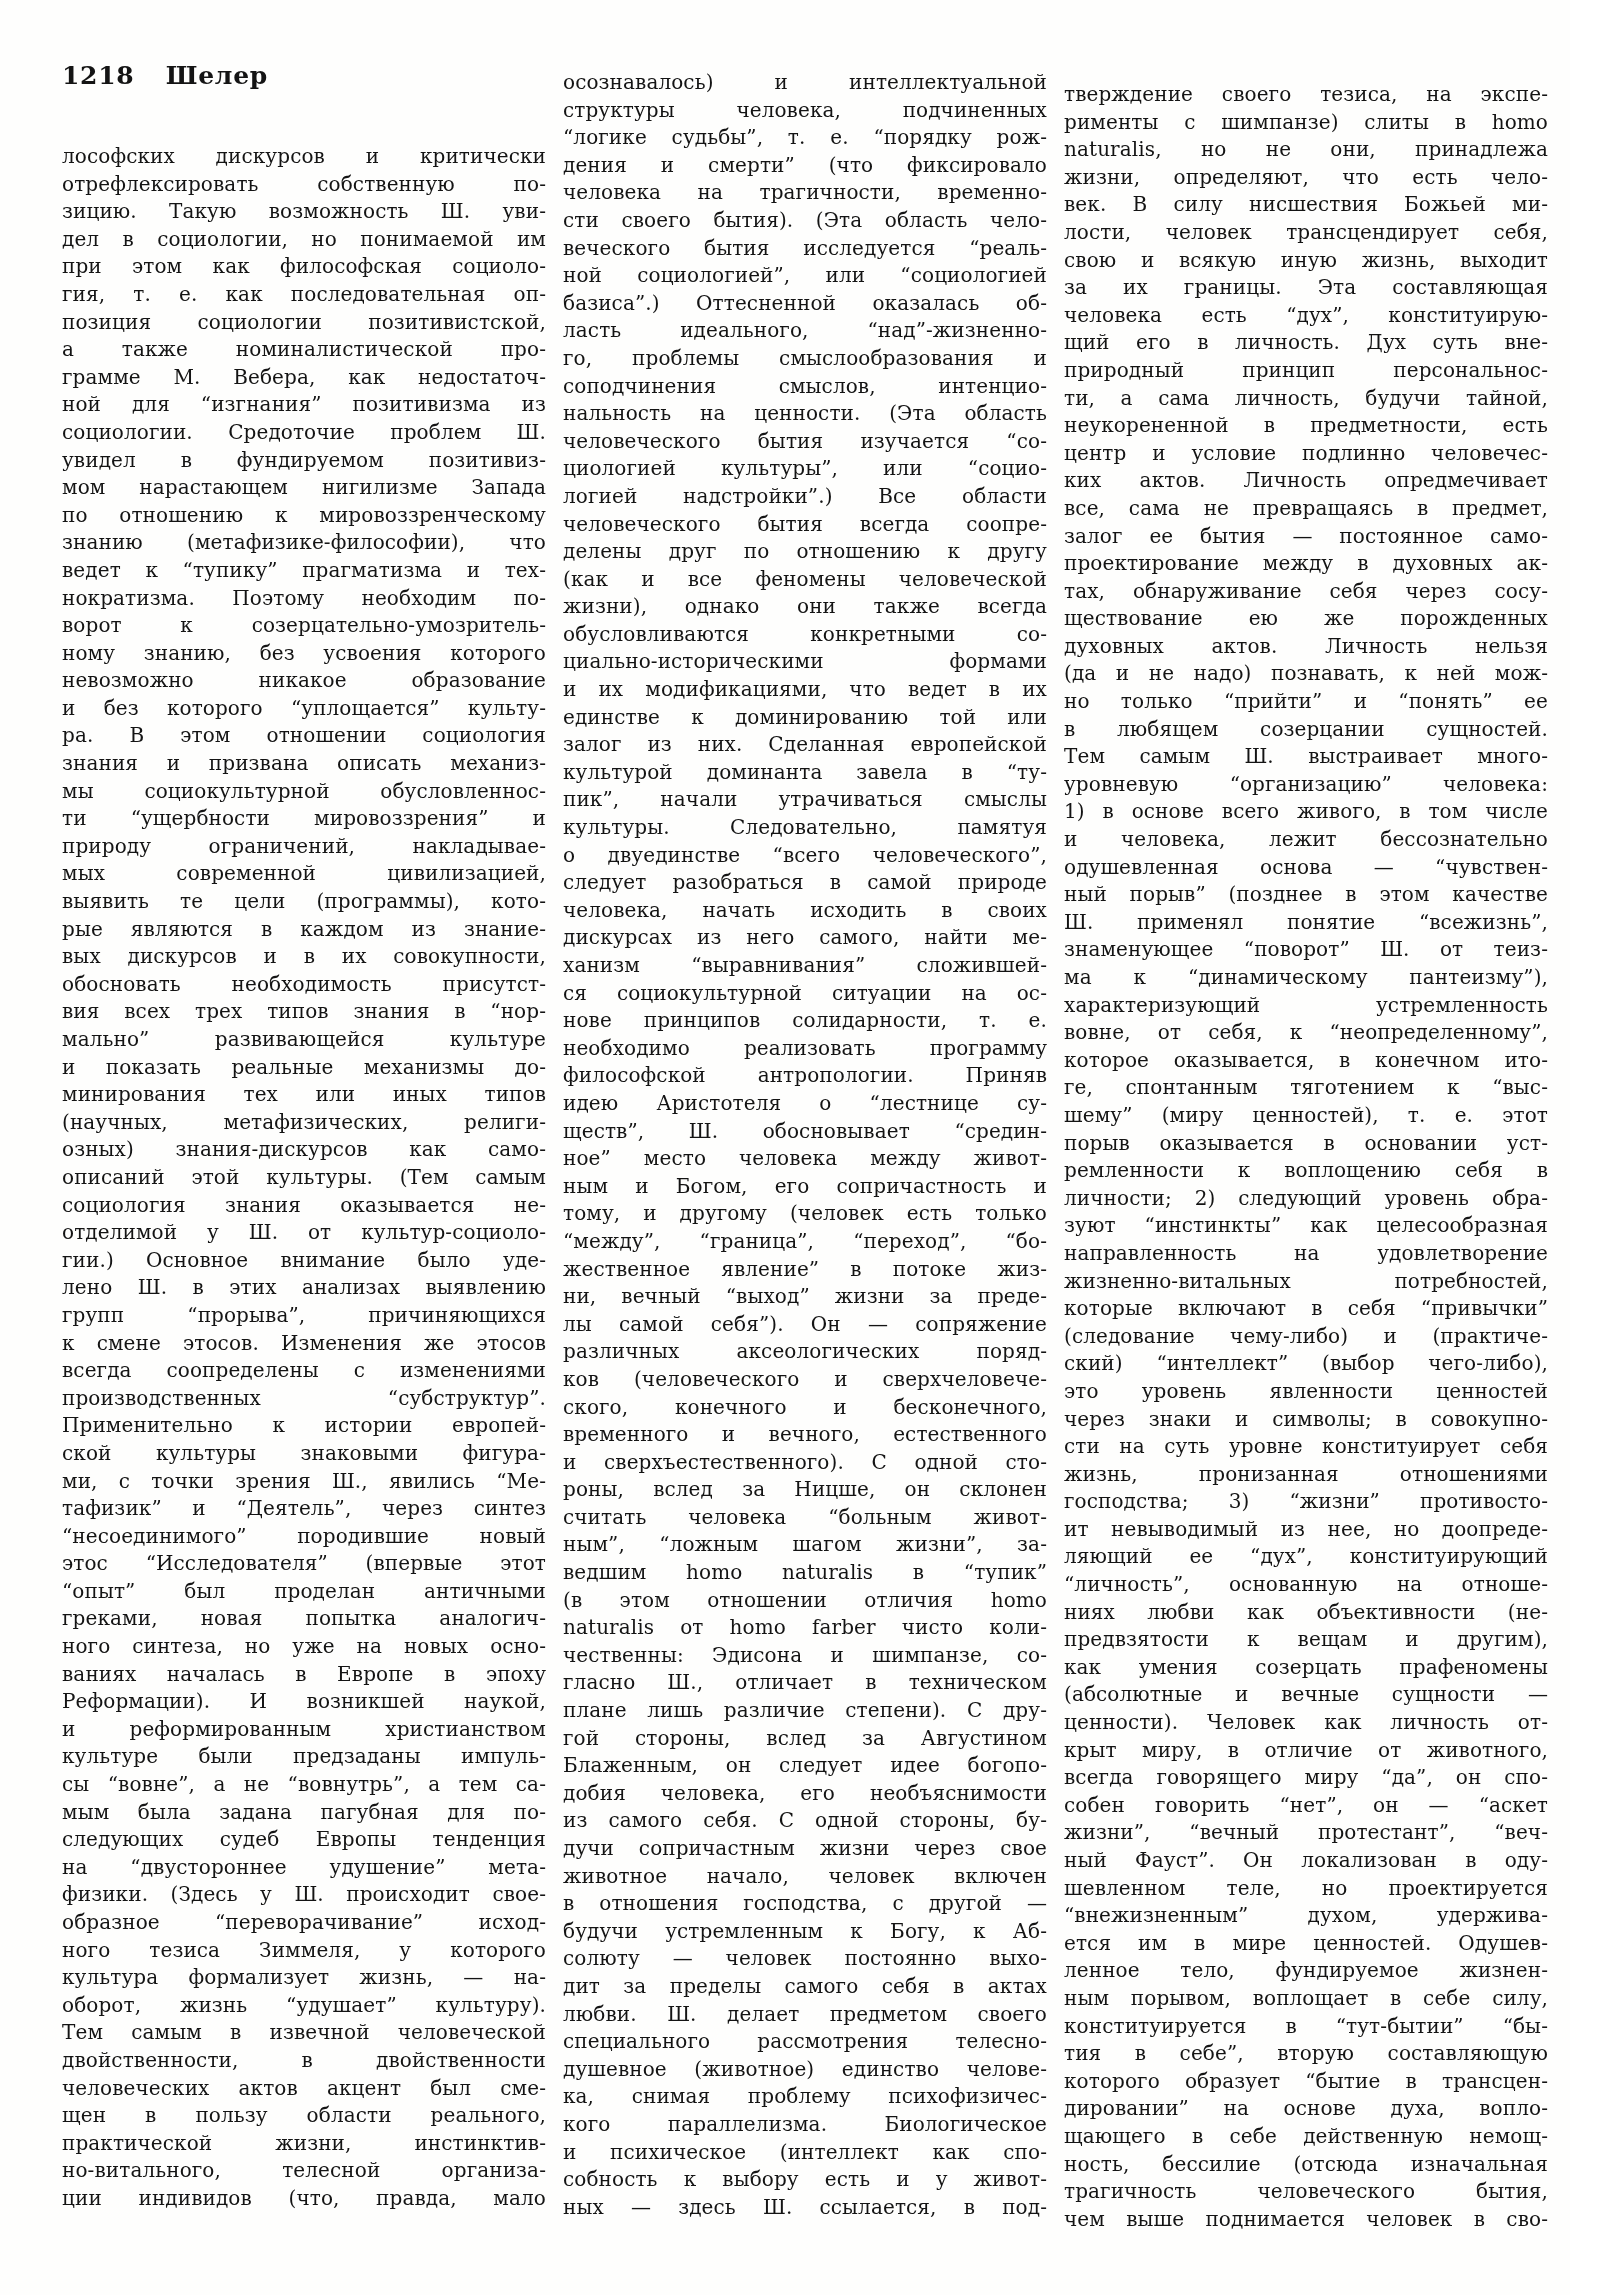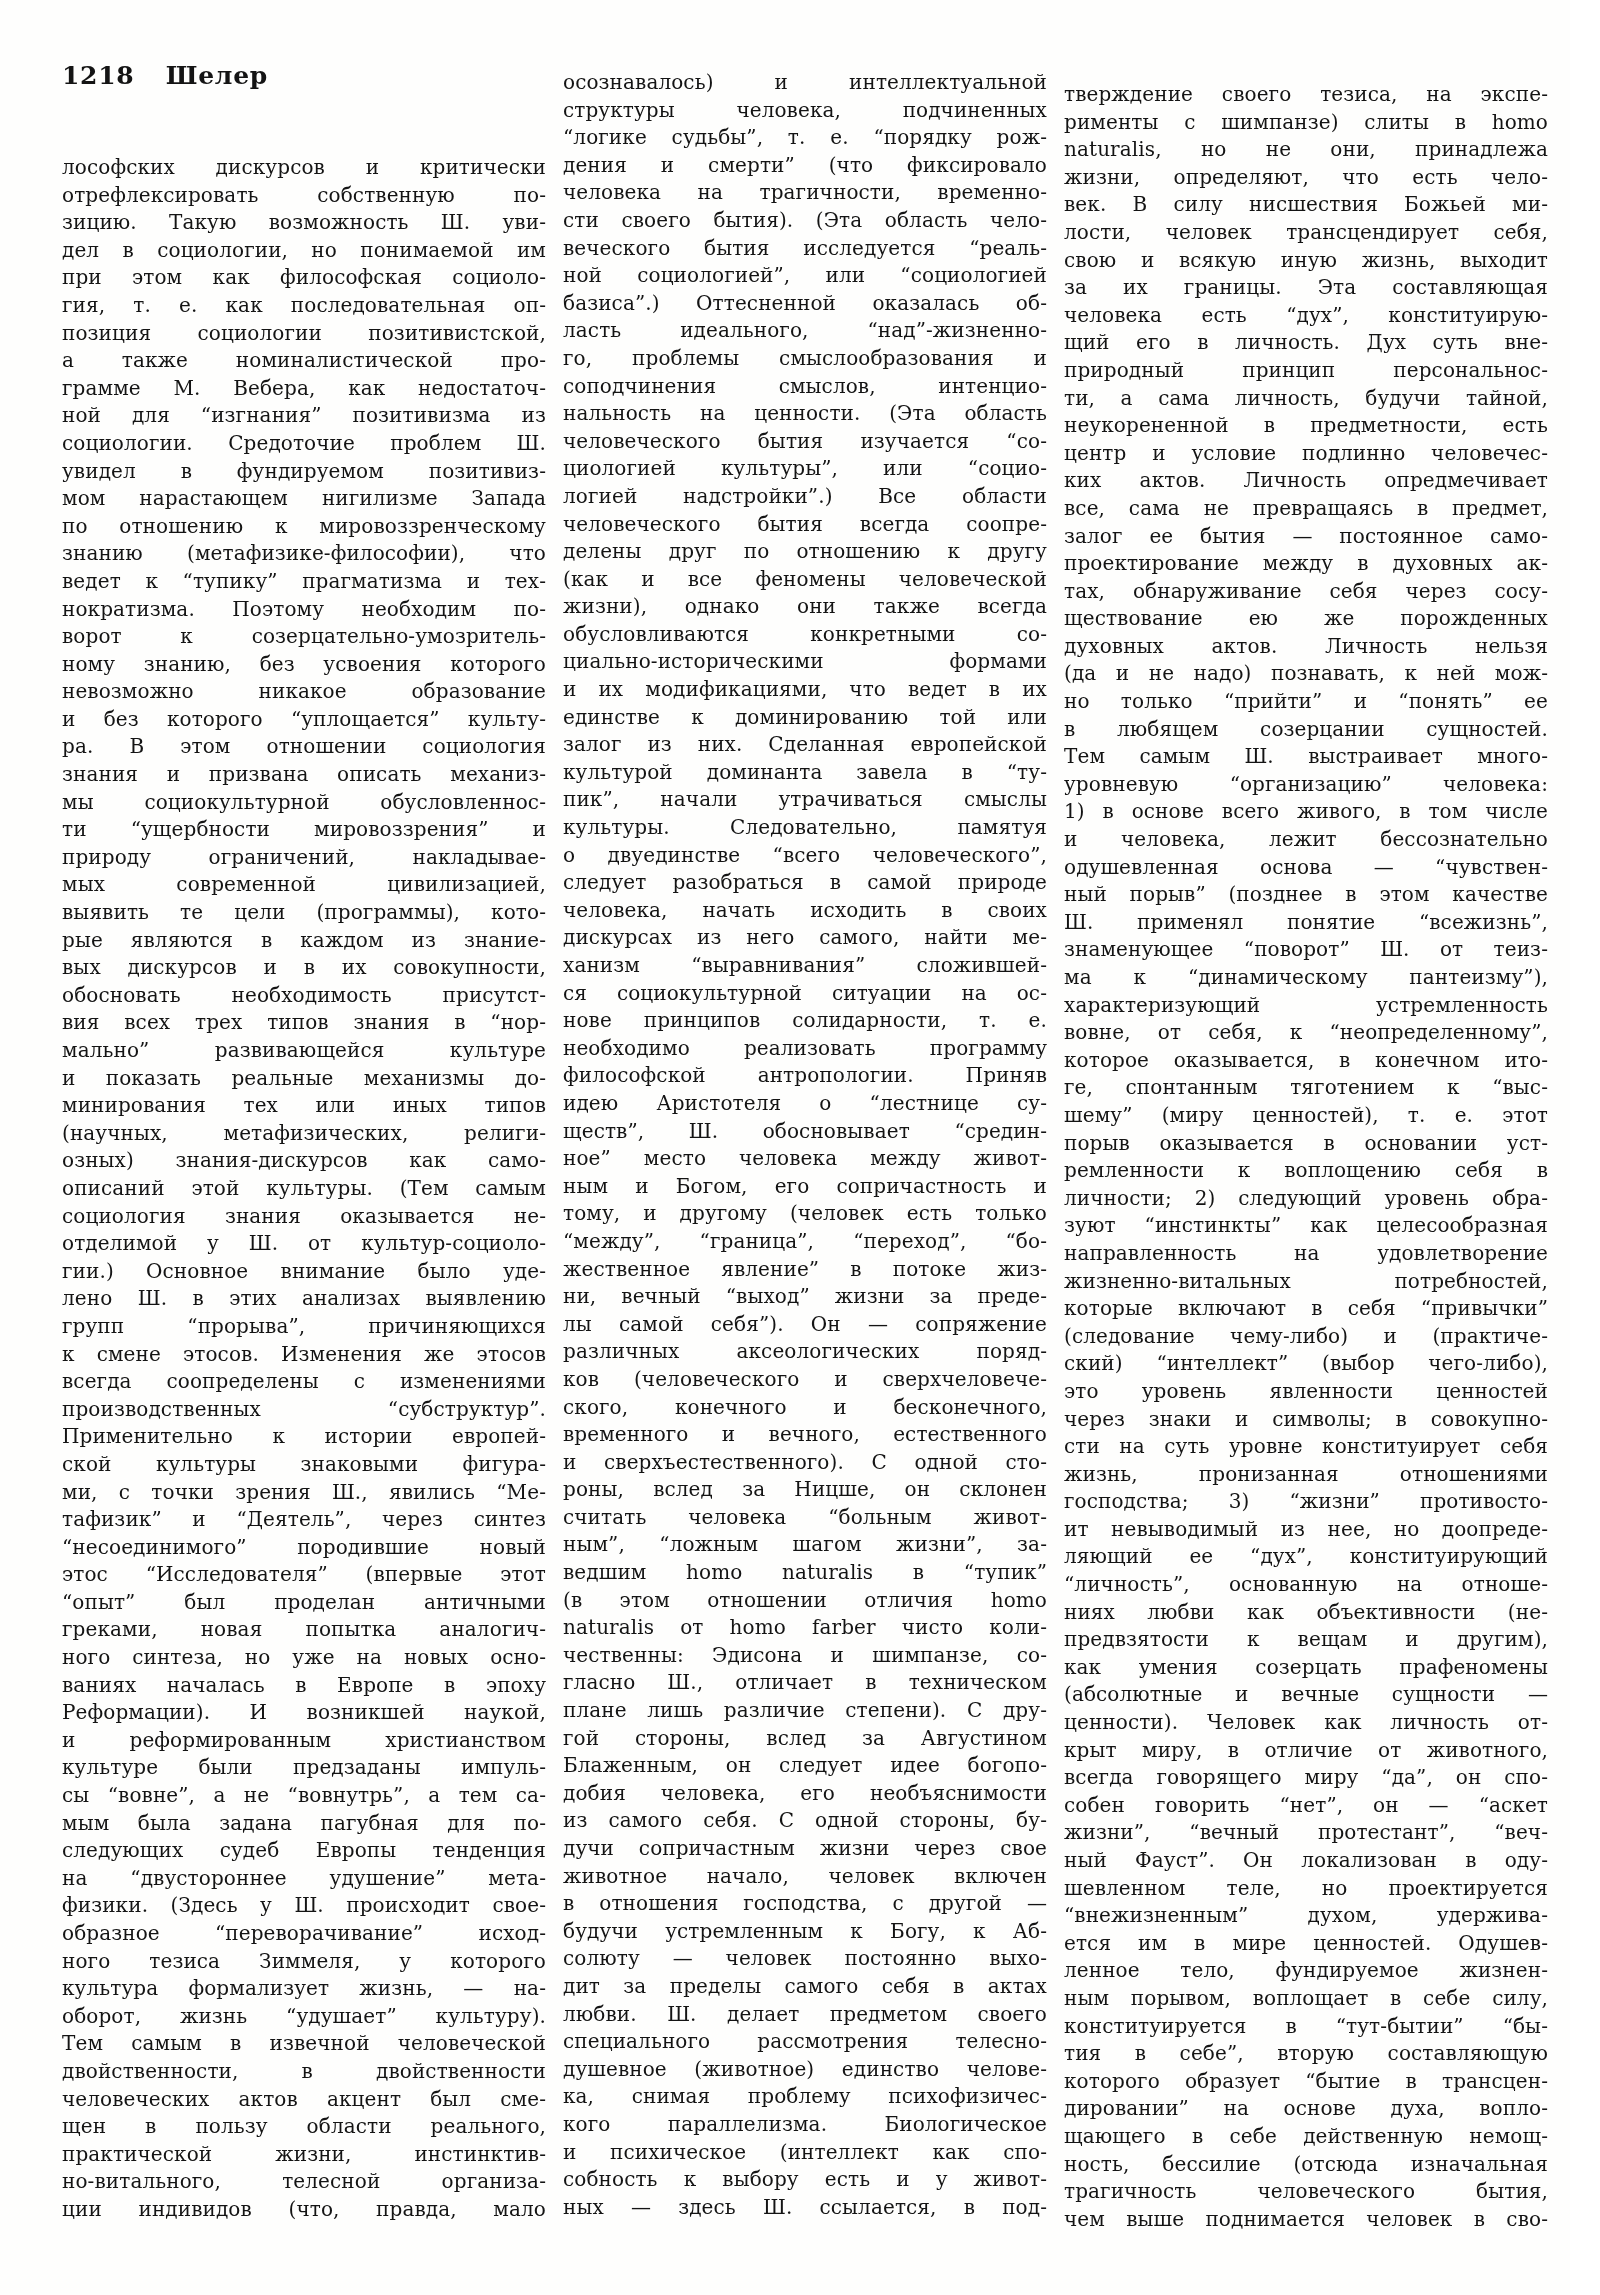--- a/index.html
+++ b/index.html
@@ -22,21 +22,21 @@
     white-space:nowrap;
   }
   .running-header .page-num{display:inline-block;}
   .running-header .running-title{display:inline-block;margin-left:22px;}
   .col{
     position:absolute;
     width:484px;
     font-size:20px;
     letter-spacing:0.1px;
   }
-  .col-1{left:62px;top:154px;}
+  .col-1{left:62px;top:143px;}
   .col-2{left:563px;top:69px;}
   .col-3{left:1064px;top:81px;}
   .tline{
     height:27.6px;
     line-height:27.6px;
     text-align:justify;
     text-align-last:justify;
     overflow:visible;
   }
 </style>

